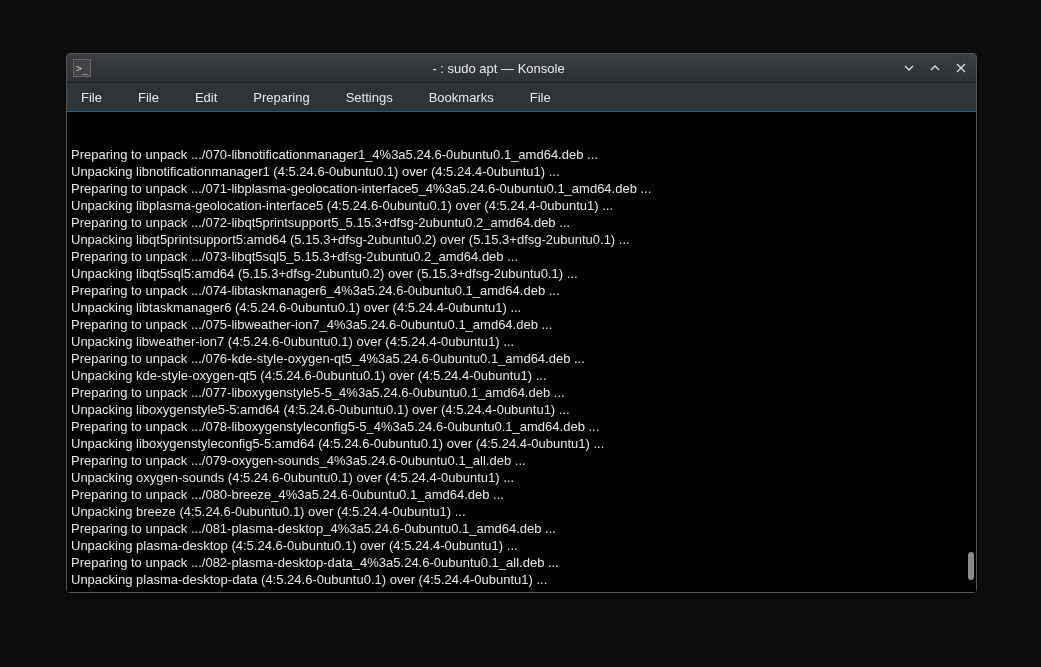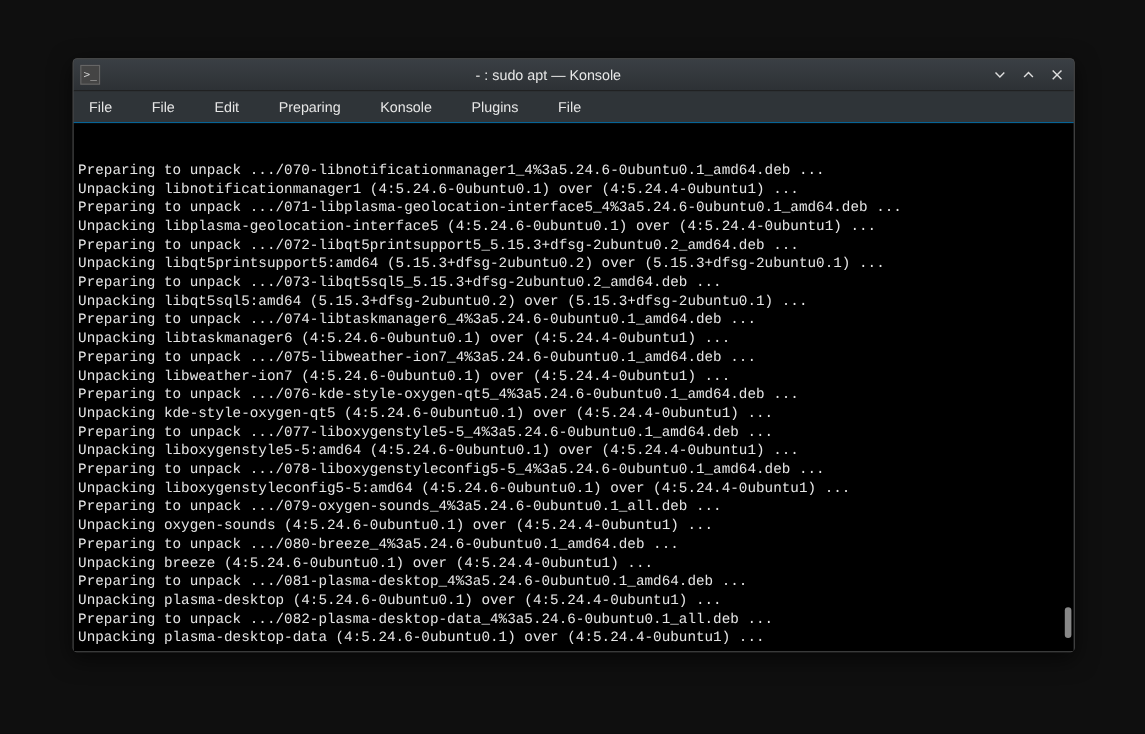--- a/index.html
+++ b/index.html
@@ -77,21 +77,21 @@
   .menubar .menu-item {
     color: #e6e6e6;
     font-size: 13px;
     padding: 4px 10px;
     cursor: pointer;
   }
   .terminal {
     flex: 1;
     background: #000;
     color: #e6e6e6;
-    font-family: Liberation Mono, monospace;
+    font-family: Liberation Sans, sans-serif;
     font-size: 13px;
     line-height: 17px;
     padding: 0 4px;
     position: relative;
     overflow: hidden;
     white-space: pre;
   }
   .terminal .line {
     white-space: pre;
   }
@@ -130,22 +130,22 @@
           </svg>
       </span>
     </div>
   </div>
 
   <div class="menubar">
     <span class="menu-item">File</span>
     <span class="menu-item">File</span>
     <span class="menu-item">Edit</span>
     <span class="menu-item">Preparing</span>
-    <span class="menu-item">Konsole</span>
-    <span class="menu-item">Plugins</span>
+    <span class="menu-item">Settings</span>
+    <span class="menu-item">Bookmarks</span>
     <span class="menu-item">File</span>
   </div>
 
   <div class="terminal">
     <div id="term-lines"><div class="line">Preparing to unpack .../070-libnotificationmanager1_4%3a5.24.6-0ubuntu0.1_amd64.deb ...</div><div class="line">Unpacking libnotificationmanager1 (4:5.24.6-0ubuntu0.1) over (4:5.24.4-0ubuntu1) ...</div><div class="line">Preparing to unpack .../071-libplasma-geolocation-interface5_4%3a5.24.6-0ubuntu0.1_amd64.deb ...</div><div class="line">Unpacking libplasma-geolocation-interface5 (4:5.24.6-0ubuntu0.1) over (4:5.24.4-0ubuntu1) ...</div><div class="line">Preparing to unpack .../072-libqt5printsupport5_5.15.3+dfsg-2ubuntu0.2_amd64.deb ...</div><div class="line">Unpacking libqt5printsupport5:amd64 (5.15.3+dfsg-2ubuntu0.2) over (5.15.3+dfsg-2ubuntu0.1) ...</div><div class="line">Preparing to unpack .../073-libqt5sql5_5.15.3+dfsg-2ubuntu0.2_amd64.deb ...</div><div class="line">Unpacking libqt5sql5:amd64 (5.15.3+dfsg-2ubuntu0.2) over (5.15.3+dfsg-2ubuntu0.1) ...</div><div class="line">Preparing to unpack .../074-libtaskmanager6_4%3a5.24.6-0ubuntu0.1_amd64.deb ...</div><div class="line">Unpacking libtaskmanager6 (4:5.24.6-0ubuntu0.1) over (4:5.24.4-0ubuntu1) ...</div><div class="line">Preparing to unpack .../075-libweather-ion7_4%3a5.24.6-0ubuntu0.1_amd64.deb ...</div><div class="line">Unpacking libweather-ion7 (4:5.24.6-0ubuntu0.1) over (4:5.24.4-0ubuntu1) ...</div><div class="line">Preparing to unpack .../076-kde-style-oxygen-qt5_4%3a5.24.6-0ubuntu0.1_amd64.deb ...</div><div class="line">Unpacking kde-style-oxygen-qt5 (4:5.24.6-0ubuntu0.1) over (4:5.24.4-0ubuntu1) ...</div><div class="line">Preparing to unpack .../077-liboxygenstyle5-5_4%3a5.24.6-0ubuntu0.1_amd64.deb ...</div><div class="line">Unpacking liboxygenstyle5-5:amd64 (4:5.24.6-0ubuntu0.1) over (4:5.24.4-0ubuntu1) ...</div><div class="line">Preparing to unpack .../078-liboxygenstyleconfig5-5_4%3a5.24.6-0ubuntu0.1_amd64.deb ...</div><div class="line">Unpacking liboxygenstyleconfig5-5:amd64 (4:5.24.6-0ubuntu0.1) over (4:5.24.4-0ubuntu1) ...</div><div class="line">Preparing to unpack .../079-oxygen-sounds_4%3a5.24.6-0ubuntu0.1_all.deb ...</div><div class="line">Unpacking oxygen-sounds (4:5.24.6-0ubuntu0.1) over (4:5.24.4-0ubuntu1) ...</div><div class="line">Preparing to unpack .../080-breeze_4%3a5.24.6-0ubuntu0.1_amd64.deb ...</div><div class="line">Unpacking breeze (4:5.24.6-0ubuntu0.1) over (4:5.24.4-0ubuntu1) ...</div><div class="line">Preparing to unpack .../081-plasma-desktop_4%3a5.24.6-0ubuntu0.1_amd64.deb ...</div><div class="line">Unpacking plasma-desktop (4:5.24.6-0ubuntu0.1) over (4:5.24.4-0ubuntu1) ...</div><div class="line">Preparing to unpack .../082-plasma-desktop-data_4%3a5.24.6-0ubuntu0.1_all.deb ...</div><div class="line">Unpacking plasma-desktop-data (4:5.24.6-0ubuntu0.1) over (4:5.24.4-0ubuntu1) ...</div></div>
     
     
     <div class="scrollbar"></div>
   </div>
 

